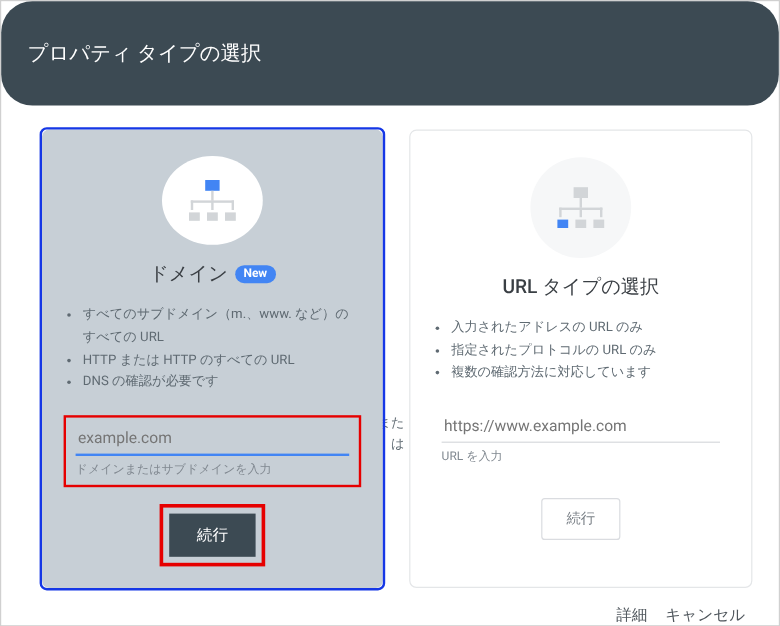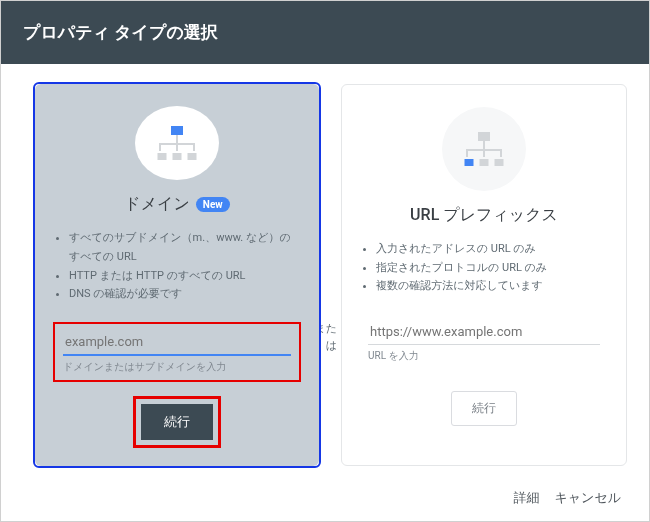--- a/index.html
+++ b/index.html
@@ -1,18 +1,18 @@
 <!DOCTYPE html>
 <html><head>
 <meta charset="utf-8">
 <style>
   * { box-sizing: border-box; margin: 0; padding: 0; font-family: 'Segoe UI', Roboto, Arial, sans-serif; }
   body { background: #fff; width: 650px; height: 522px; overflow: hidden; position: relative; }
   .dialog { width: 650px; height: 522px; border: 1px solid #d0d0d0; display: flex; flex-direction: column; }
-  .header { background: #3c4a53; color: #fff; padding: 20px 22px; font-size: 17px; font-weight: 700; }
+  .header { background: #3c4a53; color: #fff; padding: 32px 22px; font-size: 17px; font-weight: 400; border-radius: 26px; }
   .content-wrap { flex: 1; position: relative; padding: 20px 22px 0 22px; }
   .cards { display: flex; gap: 22px; height: 382px; padding-left: 12px; }
   .card { flex: 1; border-radius: 6px; padding: 22px 18px 18px 18px; display: flex; flex-direction: column; align-items: center; position: relative; }
   .card-left { background: #c7cfd6; }
   .card-right { background: #fff; border: 1px solid #e4e6e8; }
   .left-highlight { position: absolute; top: -2px; left: -2px; right: -2px; bottom: -2px; border: 2px solid #1537e6; border-radius: 6px; pointer-events: none; }
   .icon-circle { width: 84px; height: 84px; border-radius: 50%; background: #fff; display: flex; align-items: center; justify-content: center; margin-bottom: 14px; }
   .sitemap-icon { width: 44px; height: 34px; position: relative; }
   .sitemap-icon .top { position: absolute; top: 0; left: 50%; transform: translateX(-50%); width: 12px; height: 9px; background: var(--top-color); }
   .sitemap-icon .bottom { position: absolute; bottom: 0; left: 50%; transform: translateX(-50%); display: flex; gap: 6px; }
@@ -97,21 +97,21 @@
                 <span class="v" style="right:0"></span>
               </div>
             <div class="bottom">
                 <span style="background:#4285f4"></span>
                 <span></span>
                 <span></span>
               </div>
           </div>
         </div>
         <div class="card-title">
-          <h2>URL プレフィックス</h2>
+          <h2>URL タイプの選択</h2>
         </div>
         <ul class="bullets">
           <li>入力されたアドレスの URL のみ</li>
           <li>指定されたプロトコルの URL のみ</li>
           <li>複数の確認方法に対応しています</li>
         </ul>
         <div class="input-area">
           <input class="text-input text-input-plain" type="text" placeholder="https://www.example.com" style="">
           <div class="input-label">URL を入力</div>
         </div>

